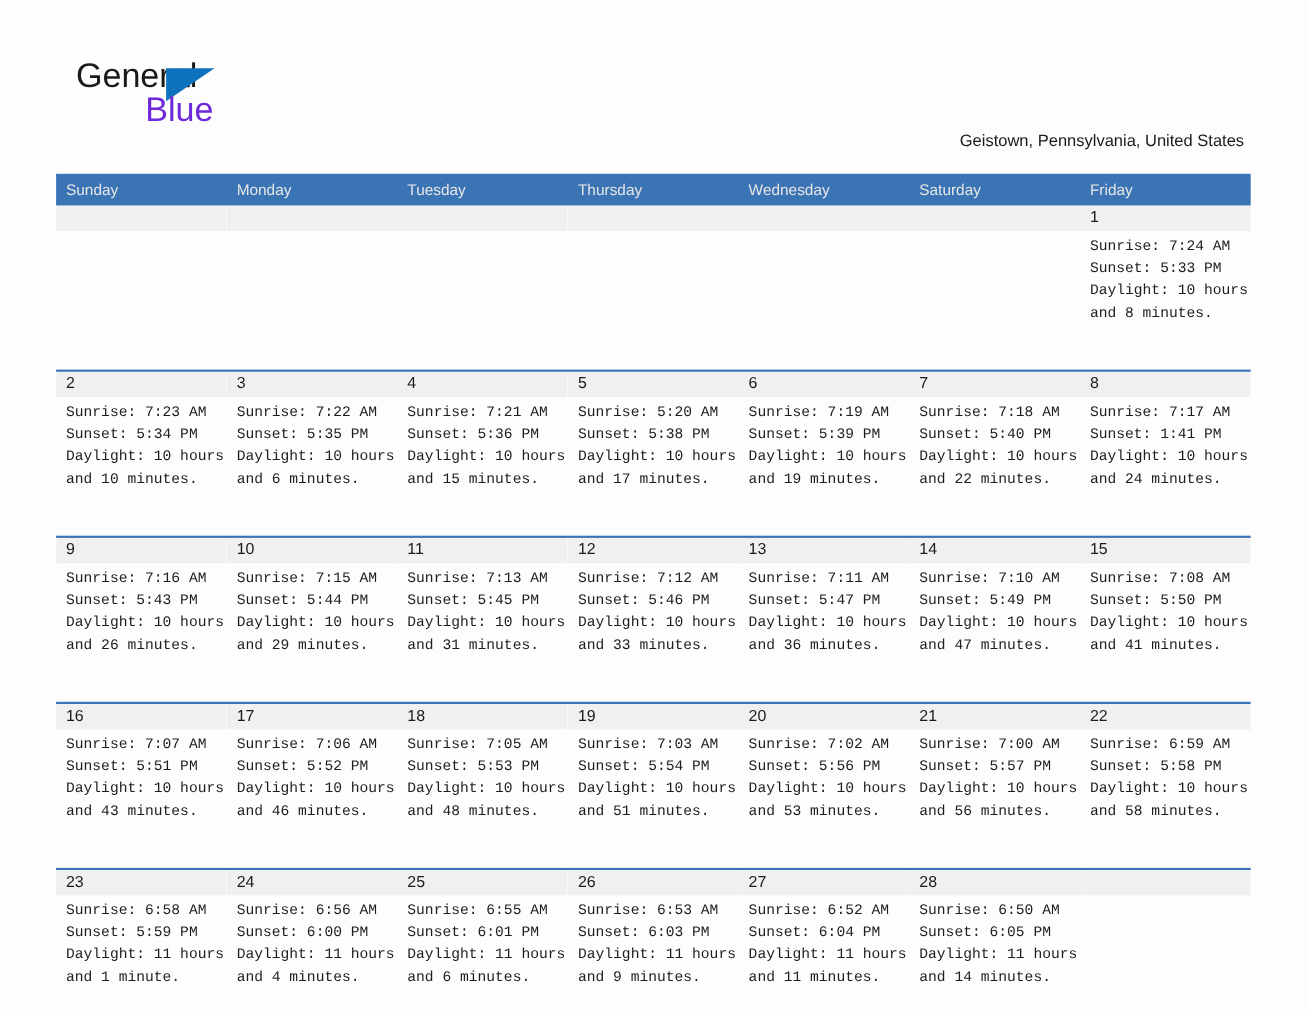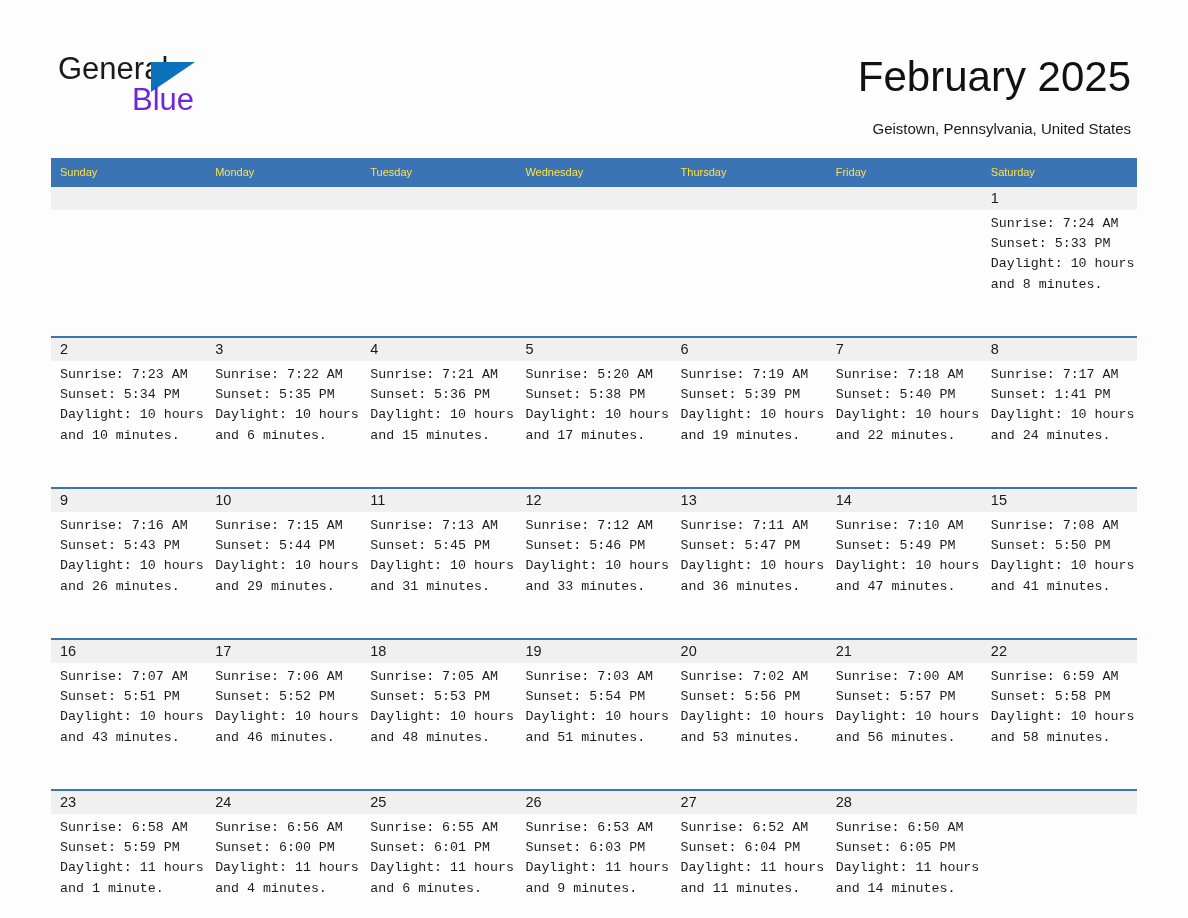--- a/index.html
+++ b/index.html
@@ -29,21 +29,21 @@
   }
   .logo {
     position: absolute;
     left: 57px;
     top: 50px;
     width: 220px;
     height: 72px;
   }
   .logo-general {
     position: absolute;
-    left: 1px; top: 0;
+    left: 12px; top: 0;
     font-size: 31px;
     color: #1a1a1a;
     letter-spacing: 0px;
     line-height: 38px;
     white-space: nowrap;
   }
   .logo-tri {
     position: absolute;
     left: 94px;
     top: 12px;
@@ -89,22 +89,22 @@
     top: 158px;
     width: 1086px;
   }
   .cal-head {
     display: flex;
     background: #3b74b4;
     height: 29px;
   }
   .cal-head .hcell {
     flex: 1 1 0;
-    color: #fde047;
-    font-size: 11px;
+    color: #e5e5e5;
+    font-size: 14px;
     line-height: 29px;
     padding-left: 9px;
     box-sizing: border-box;
     white-space: nowrap;
     overflow: hidden;
   }
 
   .week {
     position: relative;
     display: flex;
@@ -156,33 +156,32 @@
 <div class="page">
 
   <div class="masthead">
 
     <div class="logo">
       <span class="logo-general">General</span>
       <span class="logo-tri"></span>
       <span class="logo-blue">Blue</span>
     </div>
 
-    <div class="title">February 2025</div>
     <div class="subtitle">Geistown, Pennsylvania, United States</div>
   </div>
 
   <div class="cal">
     <div class="cal-head" id="weekday-row">
         <div class="hcell">Sunday</div>
         <div class="hcell">Monday</div>
         <div class="hcell">Tuesday</div>
+        <div class="hcell">Thursday</div>
         <div class="hcell">Wednesday</div>
-        <div class="hcell">Thursday</div>
+        <div class="hcell">Saturday</div>
         <div class="hcell">Friday</div>
-        <div class="hcell">Saturday</div>
       </div>
     <div id="weeks-container">
         <div class="week w1">
           <div class="daycell empty">
             <div class="numband"></div>
             <div class="lines"></div>
           </div>
           <div class="daycell empty">
             <div class="numband"></div>
             <div class="lines"></div>

